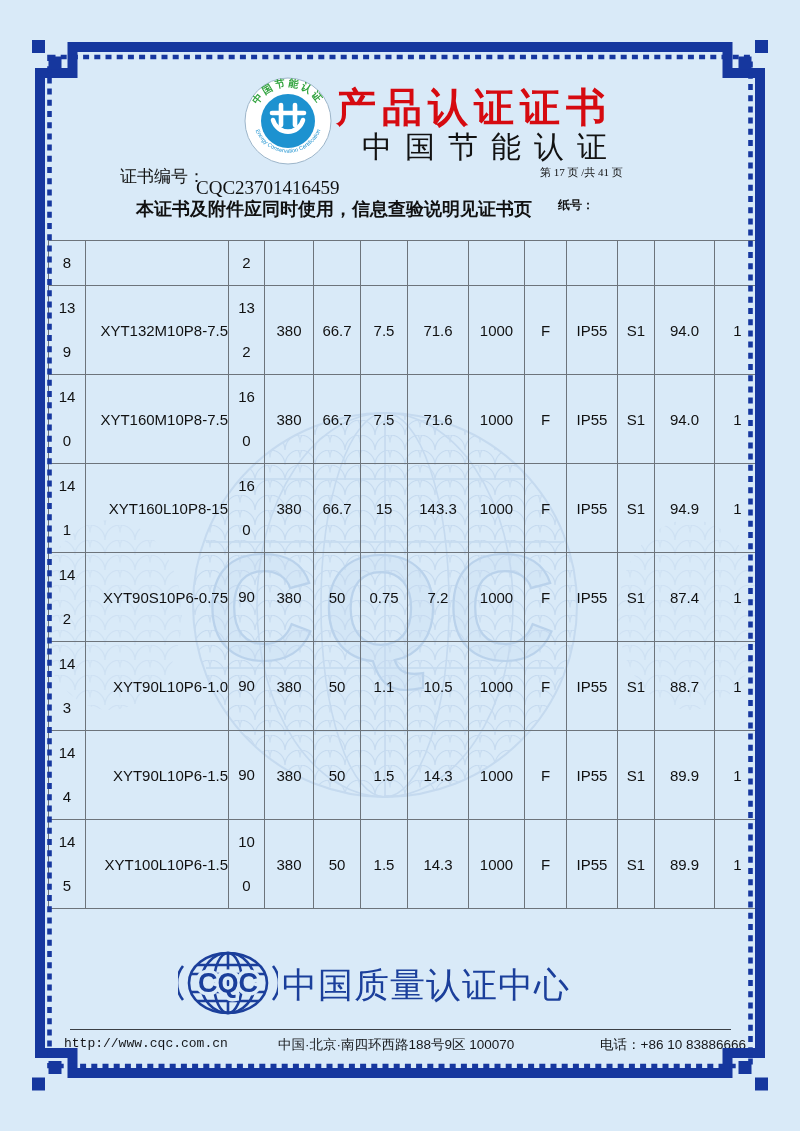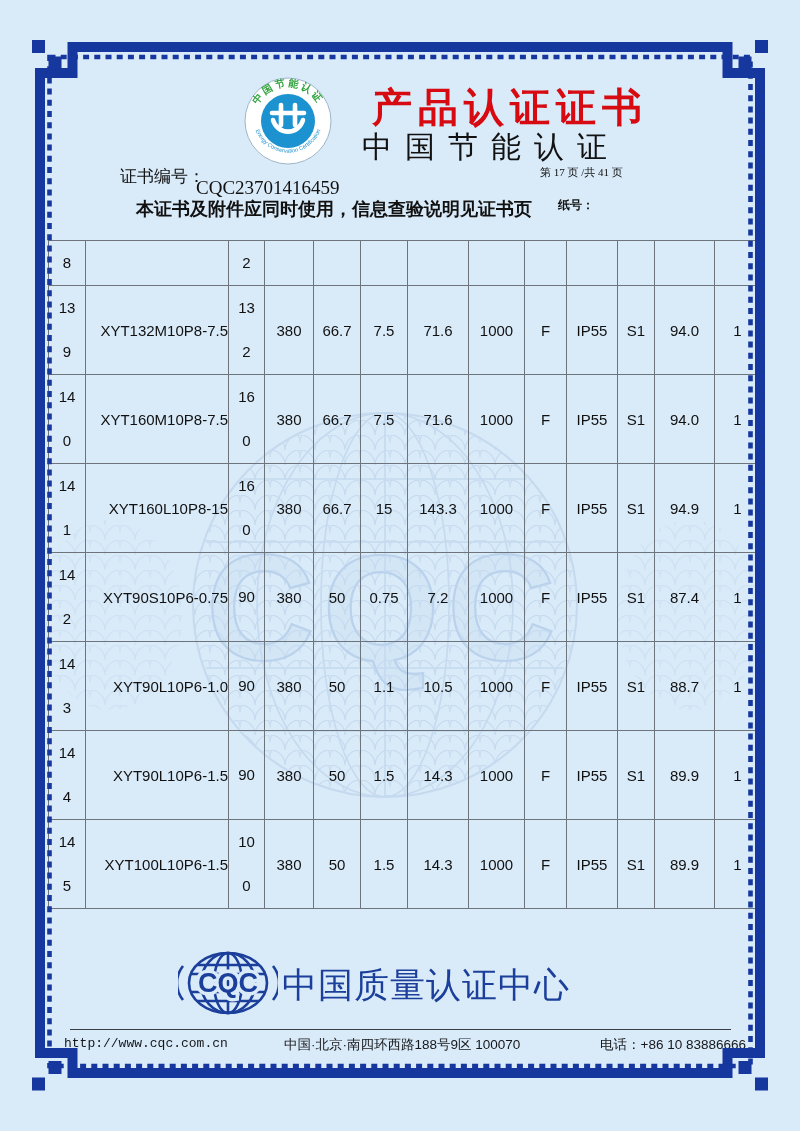--- a/index.html
+++ b/index.html
@@ -6,21 +6,21 @@
   body{width:800px;height:1131px;background:#eef4fa;font-family:"Liberation Sans",sans-serif;}
   .page{position:relative;width:800px;height:1131px;background:#d9eaf8;overflow:hidden;}
 
   
   .watermark{position:absolute;left:0;top:0;z-index:0;pointer-events:none;}
   .content{position:absolute;left:0;top:0;width:800px;height:1131px;z-index:1;}
   .borderlayer{position:absolute;left:0;top:0;z-index:2;pointer-events:none;}
 
   
   .badge{position:absolute;left:244px;top:77px;width:88px;height:88px;}
-  .title{position:absolute;left:372px;top:80px;font-size:40px;font-weight:bold;letter-spacing:6px;color:#d60a10;white-space:nowrap;}
+  .title{position:absolute;left:336px;top:80px;font-size:40px;font-weight:bold;letter-spacing:6px;color:#d60a10;white-space:nowrap;}
   .subtitle{position:absolute;left:362px;top:127px;font-size:30px;font-weight:400;letter-spacing:13px;color:#121212;white-space:nowrap;}
   .certline{position:absolute;left:0;top:164px;width:800px;height:22px;}
   .certlabel{position:absolute;left:120px;top:1px;font-family:"Liberation Serif",serif;font-size:17px;color:#111;}
   .certno{position:absolute;left:196px;top:0;font-family:"Liberation Serif",serif;font-size:19px;color:#111;margin-top:13px;}
   .pageinfo{position:absolute;left:540px;top:1px;font-family:"Liberation Serif",serif;font-size:11px;color:#111;}
   .noteline{position:absolute;left:0;top:197px;width:800px;height:22px;}
   .note{position:absolute;left:115px;top:0;font-size:18px;font-weight:bold;color:#111;margin-left:21px;}
   .paperno{position:absolute;left:558px;top:0;font-size:12px;font-weight:bold;color:#111;}
 
   
@@ -32,21 +32,21 @@
   .spec td.c0{padding:0 8px;}
   .spec td.c2{padding:0 7px;}
   .spec tr.partial td{line-height:20px;}
   .spec td.c1{text-align:right;padding-left:8px;}
 
   
   .cqclogo{position:absolute;left:178px;top:946px;width:100px;height:74px;}
   .orgname{position:absolute;left:282px;top:962px;font-size:35px;letter-spacing:1px;color:#1b3f9b;white-space:nowrap;}
   .rule{position:absolute;left:70px;top:1029px;width:661px;height:0;border-top:1.6px solid #3a3f45;}
   .url{position:absolute;left:64px;top:1036px;font-family:"Liberation Mono",monospace;font-size:13px;color:#15171a;}
-  .addr{position:absolute;left:284px;top:1036px;font-size:13.5px;color:#15171a;}
+  .addr{position:absolute;left:278px;top:1036px;font-size:13.5px;color:#15171a;}
   .phone{position:absolute;left:600px;top:1036px;font-size:13.5px;color:#15171a;}
 </style>
 </head>
 <body>
 
 <div class="page">
 
   <svg class="watermark" width="800" height="1131" viewBox="0 0 800 1131">
     <defs>
       <pattern id="seigaiha" width="30" height="15" patternUnits="userSpaceOnUse">

